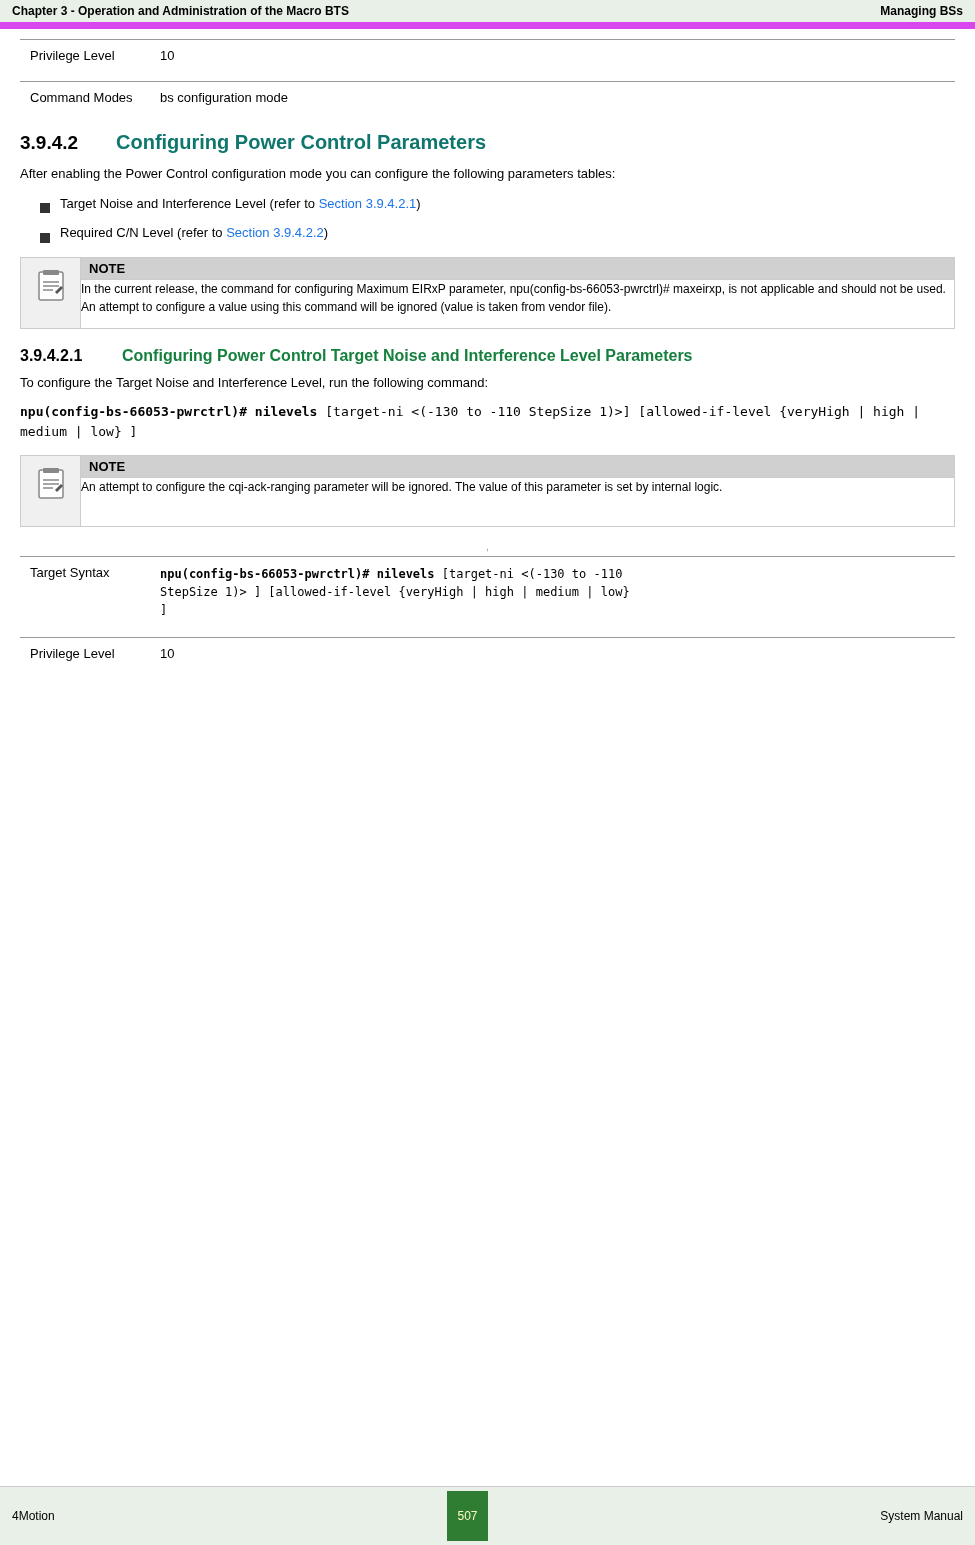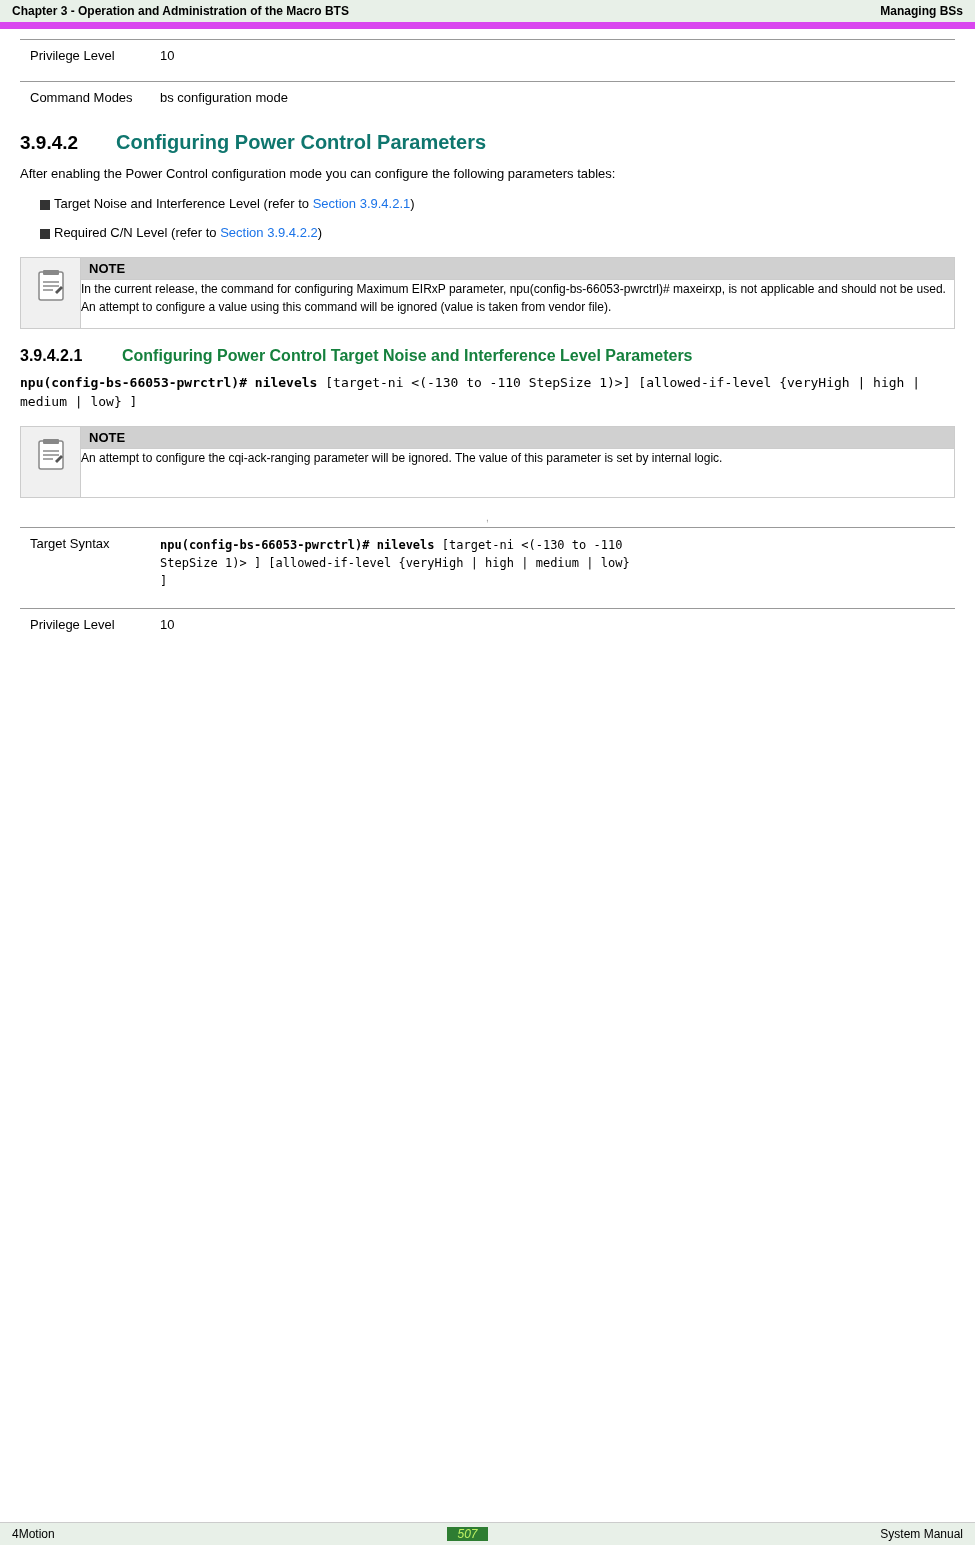--- a/index.html
+++ b/index.html
@@ -95,22 +95,22 @@
       line-height: 1.5;
       margin-bottom: 10px;
     }
 
     
     .bullet-list {
       margin: 8px 0 8px 20px;
     }
     .bullet-item {
       display: flex;
-      align-items: center;
-      gap: 4px;
+      align-items: flex-end;
+      gap: 10px;
       margin-bottom: 10px;
       font-size: 13px;
       line-height: 1.5;
     }
     .bullet-square {
       width: 10px;
       height: 10px;
       background: #333;
       flex-shrink: 0;
       margin-top: 3px;
@@ -187,24 +187,23 @@
       background: #e8f0e8;
       padding: 4px 12px;
       border-top: 1px solid #ccc;
       font-size: 12px;
       position: fixed;
       bottom: 0;
       width: 975px;
     }
     .footer-page {
       background: #2e7d32;
-      color: #bef264;
-      padding: 0 10px;
-      font-size: 12px;
-      font-style: italic;
+      color: #fef9c3;
+      padding: 18px 10px;
+      font-size: 12px;
     }
 
     .bottom-spacer {
       height: 40px;
     }
   </style>
 </head>
 <body>
 
 <div class="header-bar">
@@ -274,20 +273,21 @@
       <div class="note-title-bar">NOTE</div>
       <div class="note-text">In the current release, the command for configuring Maximum EIRxP parameter, npu(config-bs-66053-pwrctrl)# maxeirxp, is not applicable and should not be used. An attempt to configure a value using this command will be ignored (value is taken from vendor file).</div>
     </div>
   </div>
 
   <div class="subsection-heading">
     <span class="subsection-num">3.9.4.2.1</span>
     <span class="subsection-title">Configuring Power Control Target Noise and Interference Level Parameters</span>
   </div>
 
+  <p class="body-text">To configure the Target Noise and Interference Level, run the following command:</p>
 
   <p class="body-text">
     <span class="cmd-bold">npu(config-bs-66053-pwrctrl)# nilevels</span><span class="cmd-normal"> [target-ni &lt;(-130 to -110 StepSize 1)&gt;] [allowed-if-level {veryHigh | high | medium | low} ]</span>
   </p>
 
   <div class="note-container">
     <div class="note-icon-area">
       <svg class="note-icon-svg" viewBox="0 0 36 36" fill="none" xmlns="http://www.w3.org/2000/svg">
         <rect x="6" y="4" width="24" height="28" rx="2" fill="white" stroke="#888" stroke-width="1.5"></rect>
         <rect x="10" y="2" width="16" height="5" rx="1" fill="#888"></rect>

